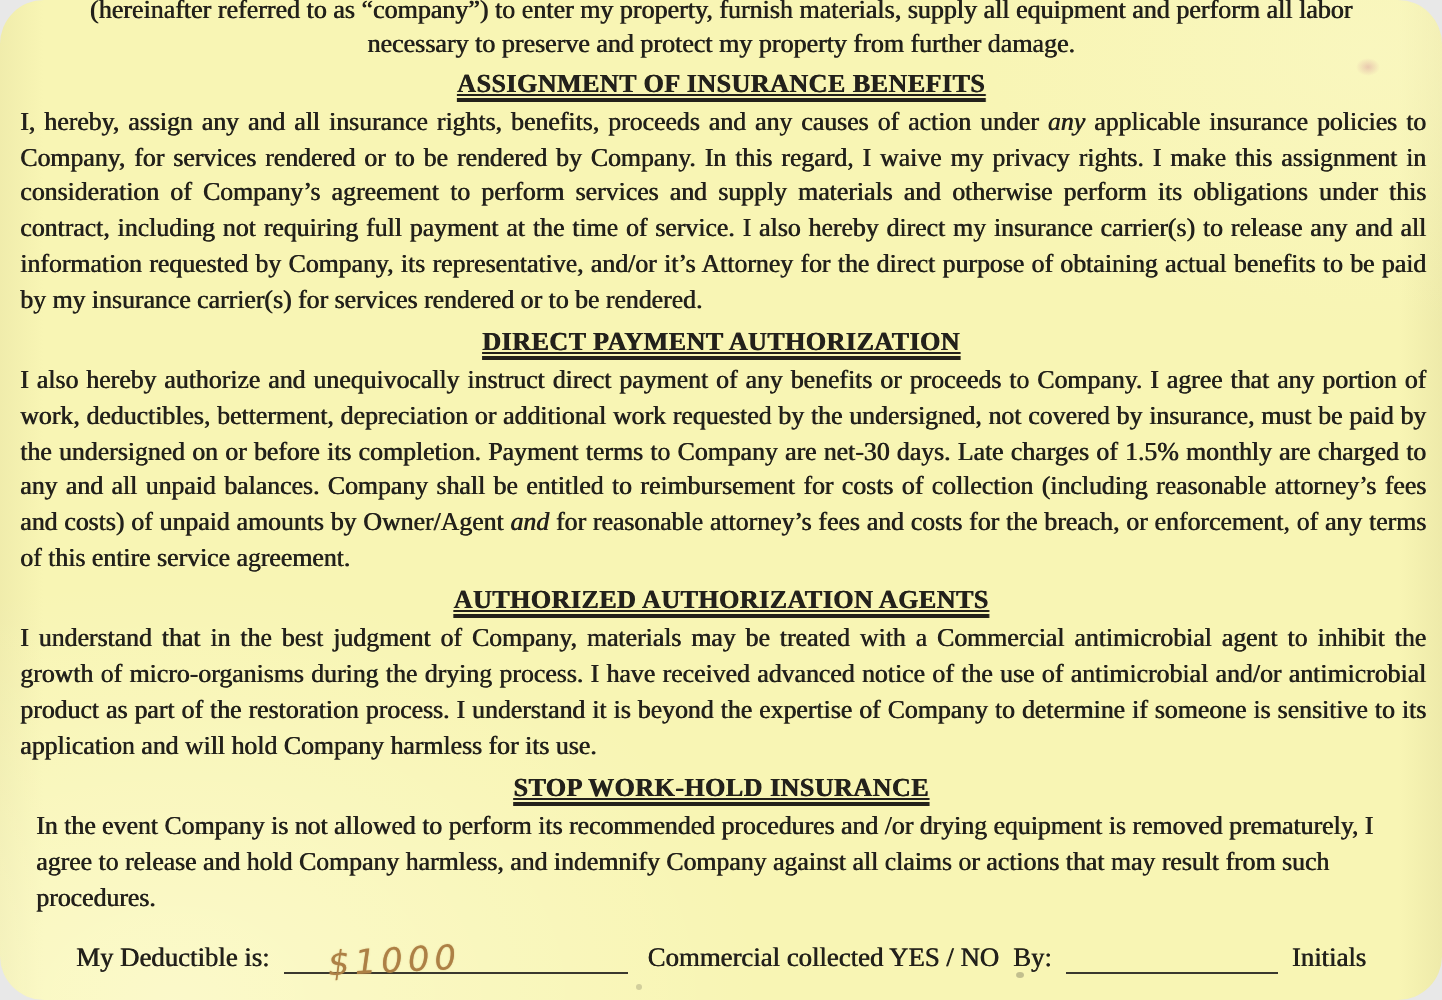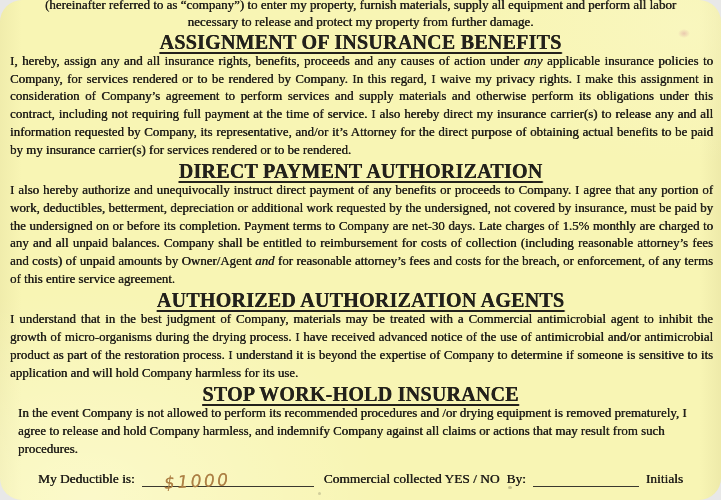--- a/index.html
+++ b/index.html
@@ -18,23 +18,24 @@
   }
   .scan-text{ text-shadow:0.35px 0 0 currentColor; }
   .intro{
     margin:-3px 6px 0 6px;
     text-align:center;
     font-size:13px;line-height:16.5px;
   }
   .heading{
     text-align:center;
     font-weight:bold;
-    font-size:20px;line-height:18px;
+    font-size:13px;line-height:18px;
     letter-spacing:.25px;
     margin:3px 0 2px 0;
+    text-decoration:underline;
   }
   .heading .hu{
     text-decoration:underline;
     text-decoration-thickness:1.6px;
     text-underline-offset:2.5px;
   }
   .body{
     margin:0 8px 2px 10px;
     font-size:12.9px;line-height:17.7px;
     text-align:justify;
@@ -75,21 +76,21 @@
   .speck1{ left:508px;top:486px;width:4px;height:3px;background:rgba(95,92,72,.35); }
   .speck2{ left:318px;top:492px;width:3px;height:3px;background:rgba(95,92,72,.25); }
 </style>
 </head>
 <body>
 
 <div class="paper">
 
   <div class="intro scan-text">
     <div>(hereinafter referred to as “company”) to enter my property, furnish materials, supply all equipment and perform all labor</div>
-    <div>necessary to release and protect my property from further damage.</div>
+    <div>necessary to preserve and protect my property from further damage.</div>
   </div>
 
   <div class="heading scan-text">
     <span class="hu">ASSIGNMENT OF INSURANCE BENEFITS</span>
   </div>
   <p class="body scan-text">I, hereby, assign any and all insurance rights, benefits, proceeds and any causes of action under <i>any</i> applicable insurance policies to Company, for services rendered or to be rendered by Company. In this regard, I waive my privacy rights. I make this assignment in consideration of Company’s agreement to perform services and supply materials and otherwise perform its obligations under this contract, including not requiring full payment at the time of service. I also hereby direct my insurance carrier(s) to release any and all information requested by Company, its representative, and/or it’s Attorney for the direct purpose of obtaining actual benefits to be paid by my insurance carrier(s) for services rendered or to be rendered.</p>
 
   <div class="heading scan-text">
     <span class="hu">DIRECT PAYMENT AUTHORIZATION</span>
   </div>

